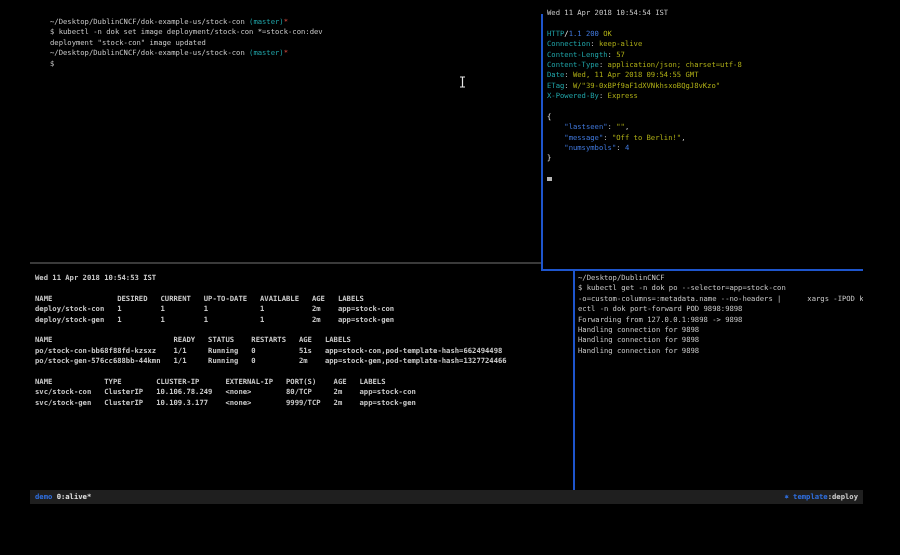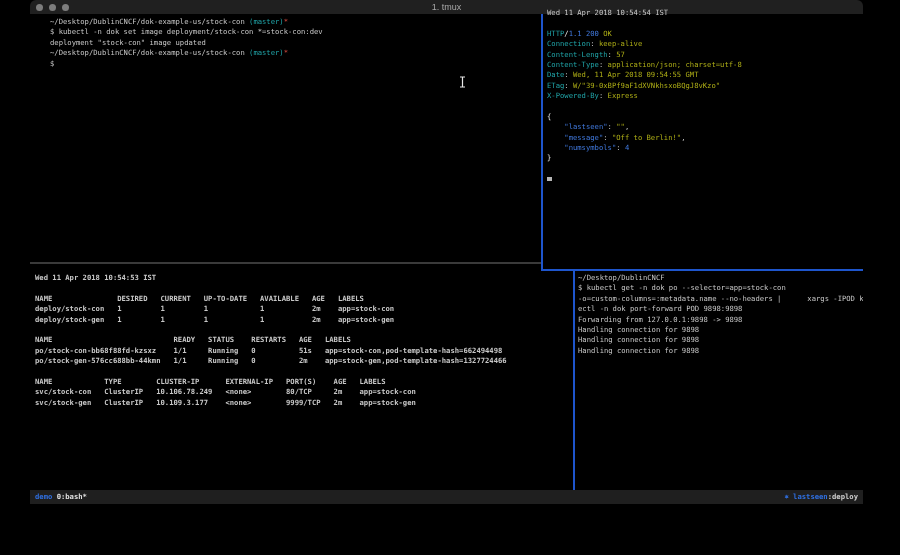--- a/index.html
+++ b/index.html
@@ -36,28 +36,20 @@
   .status-right{position:absolute;right:5px;top:0;white-space:pre;}
   .kicon,.kctx{color:var(--c-status_blue,#2f6fe0);}
   .kns{color:#cfcfcf;}
 </style>
 </head>
 <body>
 
 <div class="stage">
   <div class="window">
 
-    <div class="titlebar">
-      <div class="lights">
-        <span class="light"></span>
-        <span class="light"></span>
-        <span class="light"></span>
-      </div>
-      <div class="title">1. tmux</div>
-    </div>
 
     <div class="term">
 
       <div class="pane pane-tl"><div class="tline"><span style="color: rgb(200, 200, 200);">~/Desktop/DublinCNCF/dok-example-us/stock-con </span><span style="color: rgb(32, 165, 169);">(master)</span><span style="color: rgb(210, 74, 63);">*</span></div><div class="tline"><span style="color: rgb(200, 200, 200);">$ kubectl -n dok set image deployment/stock-con *=stock-con:dev</span></div><div class="tline"><span style="color: rgb(200, 200, 200);">deployment "stock-con" image updated</span></div><div class="tline"><span style="color: rgb(200, 200, 200);">~/Desktop/DublinCNCF/dok-example-us/stock-con </span><span style="color: rgb(32, 165, 169);">(master)</span><span style="color: rgb(210, 74, 63);">*</span></div><div class="tline"><span style="color: rgb(200, 200, 200);">$</span></div></div>
 
       <div class="divider div-v-top"></div>
 
       <div class="pane pane-tr"><div class="tline"><span style="color: rgb(200, 200, 200);">Wed 11 Apr 2018 10:54:54 IST</span></div><div class="tline">&nbsp;</div><div class="tline"><span style="color: rgb(32, 165, 169);">HTTP</span><span style="color: rgb(236, 236, 236);">/</span><span style="color: rgb(64, 121, 222);">1.1 200</span><span style="color: rgb(200, 200, 200);"> </span><span style="color: rgb(174, 174, 22);">OK</span></div><div class="tline"><span style="color: rgb(32, 165, 169);">Connection</span><span style="color: rgb(200, 200, 200);">: </span><span style="color: rgb(174, 174, 22);">keep-alive</span></div><div class="tline"><span style="color: rgb(32, 165, 169);">Content-Length</span><span style="color: rgb(200, 200, 200);">: </span><span style="color: rgb(174, 174, 22);">57</span></div><div class="tline"><span style="color: rgb(32, 165, 169);">Content-Type</span><span style="color: rgb(200, 200, 200);">: </span><span style="color: rgb(174, 174, 22);">application/json; charset=utf-8</span></div><div class="tline"><span style="color: rgb(32, 165, 169);">Date</span><span style="color: rgb(200, 200, 200);">: </span><span style="color: rgb(174, 174, 22);">Wed, 11 Apr 2018 09:54:55 GMT</span></div><div class="tline"><span style="color: rgb(32, 165, 169);">ETag</span><span style="color: rgb(200, 200, 200);">: </span><span style="color: rgb(174, 174, 22);">W/"39-0xBPf9aF1dXVNkhsxoBQgJ8vKzo"</span></div><div class="tline"><span style="color: rgb(32, 165, 169);">X-Powered-By</span><span style="color: rgb(200, 200, 200);">: </span><span style="color: rgb(174, 174, 22);">Express</span></div><div class="tline">&nbsp;</div><div class="tline"><span style="color: rgb(236, 236, 236);">{</span></div><div class="tline"><span style="color: rgb(200, 200, 200);">    </span><span style="color: rgb(64, 121, 222);">"lastseen"</span><span style="color: rgb(200, 200, 200);">: </span><span style="color: rgb(174, 174, 22);">""</span><span style="color: rgb(200, 200, 200);">,</span></div><div class="tline"><span style="color: rgb(200, 200, 200);">    </span><span style="color: rgb(64, 121, 222);">"message"</span><span style="color: rgb(200, 200, 200);">: </span><span style="color: rgb(174, 174, 22);">"Off to Berlin!"</span><span style="color: rgb(200, 200, 200);">,</span></div><div class="tline"><span style="color: rgb(200, 200, 200);">    </span><span style="color: rgb(64, 121, 222);">"numsymbols"</span><span style="color: rgb(200, 200, 200);">: </span><span style="color: rgb(64, 121, 222);">4</span></div><div class="tline"><span style="color: rgb(236, 236, 236);">}</span></div><div class="tline">&nbsp;</div><div class="tline"><span class="block-cursor"></span></div></div>
 
       <div class="divider div-h-left"></div>
@@ -69,19 +61,19 @@
 
       <div class="pane pane-br"><div class="tline"><span style="color: rgb(200, 200, 200);">~/Desktop/DublinCNCF</span></div><div class="tline"><span style="color: rgb(200, 200, 200);">$ kubectl get -n dok po --selector=app=stock-con</span></div><div class="tline"><span style="color: rgb(200, 200, 200);">-o=custom-columns=:metadata.name --no-headers |      xargs -IPOD kub</span></div><div class="tline"><span style="color: rgb(200, 200, 200);">ectl -n dok port-forward POD 9898:9898</span></div><div class="tline"><span style="color: rgb(200, 200, 200);">Forwarding from 127.0.0.1:9898 -&gt; 9898</span></div><div class="tline"><span style="color: rgb(200, 200, 200);">Handling connection for 9898</span></div><div class="tline"><span style="color: rgb(200, 200, 200);">Handling connection for 9898</span></div><div class="tline"><span style="color: rgb(200, 200, 200);">Handling connection for 9898</span></div></div>
 
       <div class="ibeam">
         <svg width="7" height="12" viewBox="0 0 7 12">
           <path d="M1 1 H6 M3.5 1 V11 M1 11 H6" stroke="#e8e8e8" stroke-width="1.2" fill="none"></path>
         </svg>
       </div>
 
       <div class="statusbar">
-        <span class="status-left"><span class="sess">demo</span><span class="wtab"> 0:bash*</span></span>
-        <span class="status-right"><span class="kicon">⎈ </span><span class="kctx">lastseen</span><span class="kns">:deploy</span></span>
+        <span class="status-left"><span class="sess">demo</span><span class="wtab"> 0:alive*</span></span>
+        <span class="status-right"><span class="kicon">⎈ </span><span class="kctx">template</span><span class="kns">:deploy</span></span>
       </div>
 
     </div>
   </div>
 </div>
 
 </body></html>

